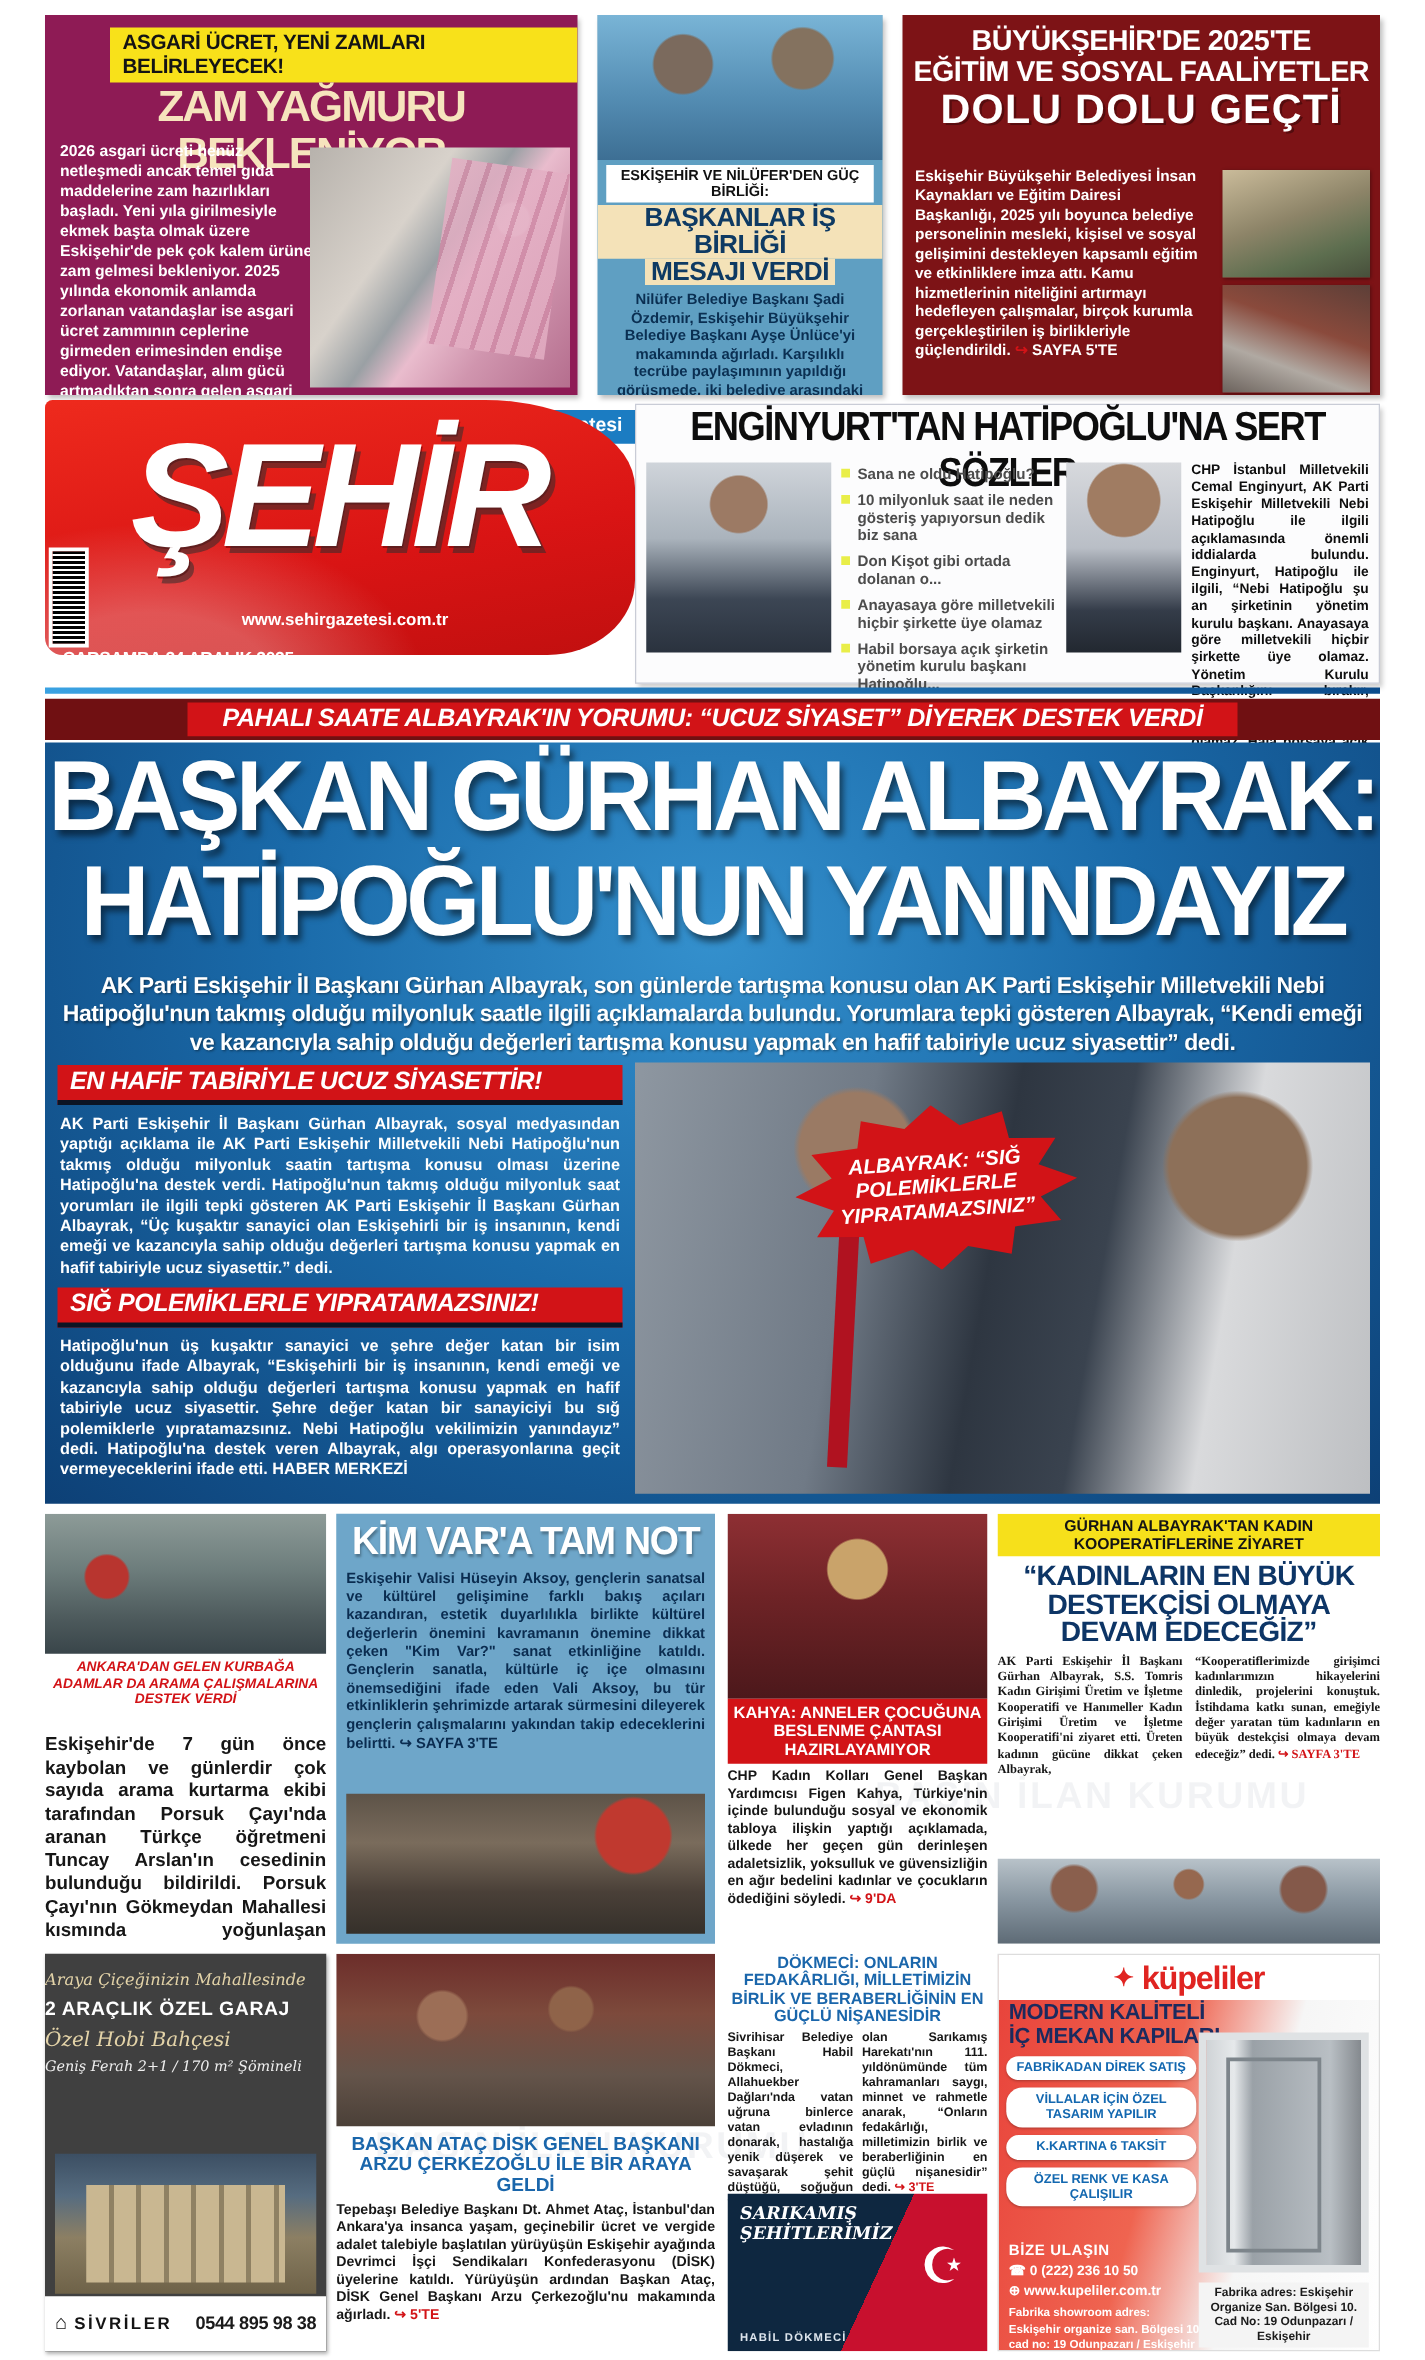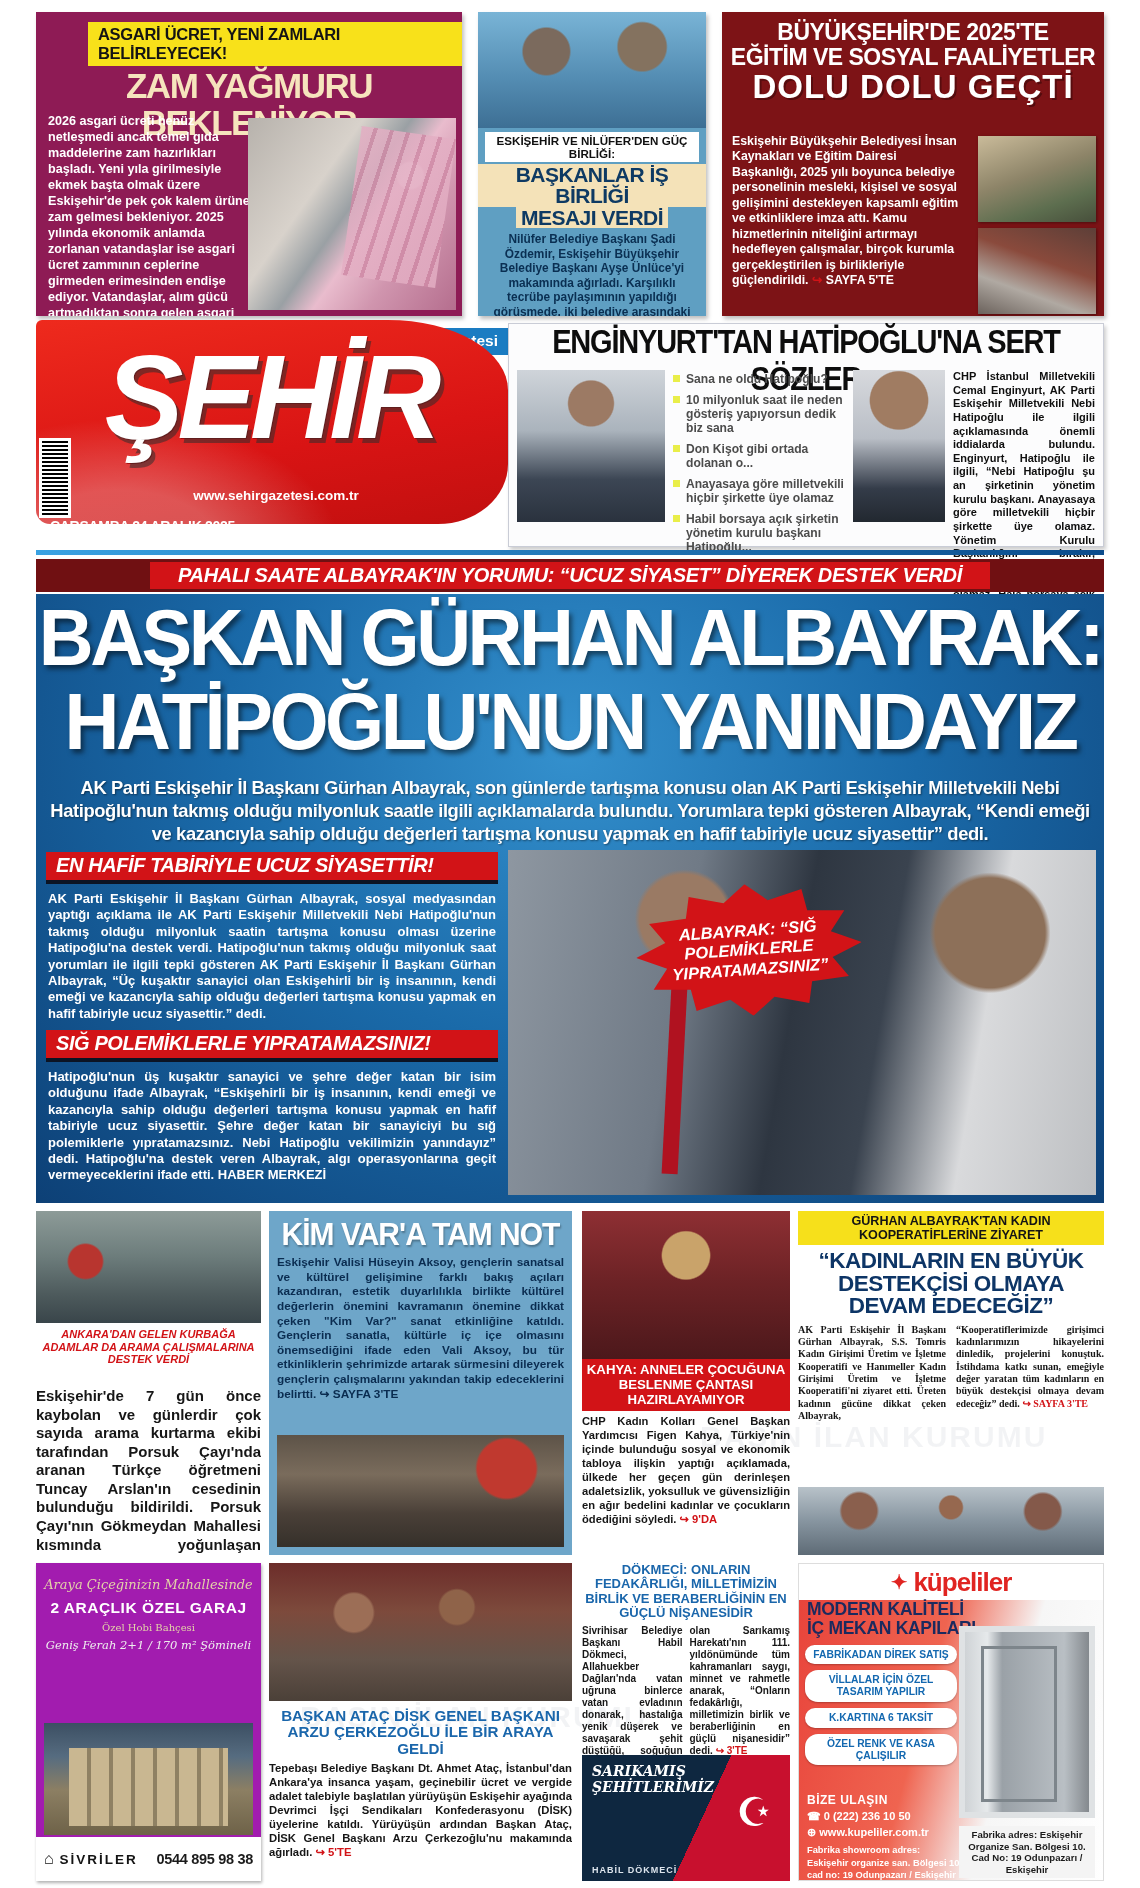--- a/index.html
+++ b/index.html
@@ -150,24 +150,24 @@
   .c4-cols div { flex:1; font-size:10px; font-weight:700; line-height:1.24; text-align:justify; color:#161616;font-family:Liberation Serif, serif; }
   .c4-photo { position:absolute; left:0; right:0; bottom:0; height:68px; background:
       radial-gradient(circle at 20% 35%, #8a5f4d 0 7%, transparent 8%),
       radial-gradient(circle at 50% 30%, #96684f 0 7%, transparent 8%),
       radial-gradient(circle at 80% 36%, #84594a 0 7%, transparent 8%),
       linear-gradient(180deg,#b8c2c9 0%,#8795a0 50%,#5e6b76 100%); }
 
   
   #band2 { left:36px; top:1563px; width:1068px; height:318px; }
   .ad { position:absolute; top:0; height:318px; overflow:hidden; }
-  #ad1 { left:0; width:225px; background:#a21caf; text-align:center; box-shadow:1px 2px 3px rgba(0,0,0,.3); }
+  #ad1 { left:0; width:225px; background:#404040; box-shadow:1px 2px 3px rgba(0,0,0,.3); }
   .a1-s1 { font-family:"DejaVu Serif", serif; font-style:italic; color:#e3d3a8; font-size:13px; margin-top:14px; }
   .a1-garage { color:#fff; font-weight:900; font-size:15.5px; letter-spacing:.5px; margin:7px 0 5px; }
-  .a1-s2 { font-family:"DejaVu Serif", serif; color:#e3d3a8; font-size:10px; }
+  .a1-s2 { font-family:"DejaVu Serif", serif; font-style:italic; color:#e3d3a8; font-size:16px; }
   .a1-s3 { font-family:"DejaVu Serif", serif; font-style:italic; color:#efefef; font-size:11.5px; margin-top:5px; }
   .a1-img { position:absolute; left:8px; right:8px; bottom:46px; height:112px; background:
       linear-gradient(180deg,#3c4f63 0%,#566c80 30%,#8c7f63 60%,#6e6248 100%); }
   .a1-img::after { content:""; position:absolute; left:12%; top:22%; width:76%; height:70%;
     background:repeating-linear-gradient(90deg,#c9b791 0 18px,#8f8163 18px 22px); }
   .a1-strip { position:absolute; left:0; right:0; bottom:0; height:44px; background:#fff;
     display:flex; align-items:center; justify-content:space-between; padding:0 8px; }
   .a1-logo { color:#141414; font-weight:900; font-size:13.5px; letter-spacing:2px; }
   .a1-logo .ic { font-size:16px; letter-spacing:0; }
   .a1-tel { color:#1b1b1b; font-weight:900; font-size:14.5px; letter-spacing:-.3px; }

